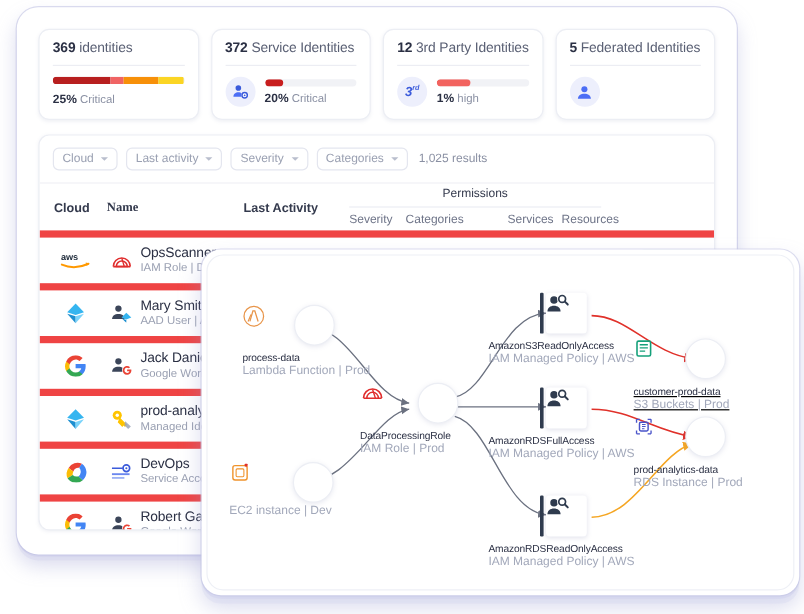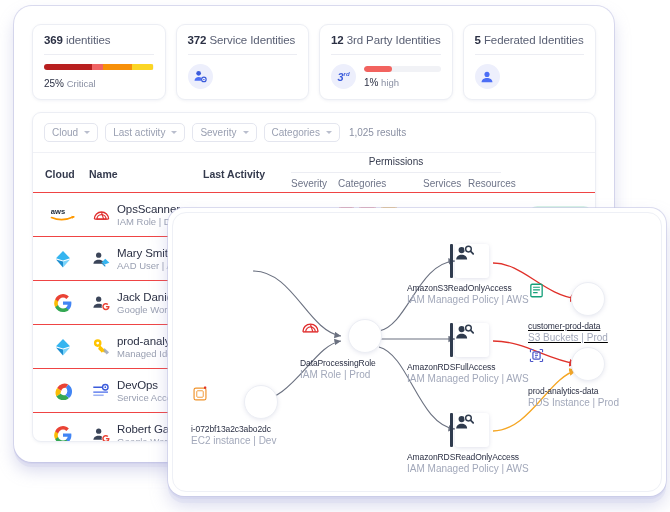--- a/index.html
+++ b/index.html
@@ -39,21 +39,21 @@
   .card-rule { height: 1px; background: #ecedf3; margin: 8px 0 9px 0; }
   .card-body { display: flex; align-items: center; gap: 8px; }
   .card-ico {
     width: 25px; height: 25px; border-radius: 50%; background: #edeffc;
     display: flex; align-items: center; justify-content: center; flex: 0 0 auto;
   }
   .card-meter { flex: 1 1 auto; min-width: 0; }
   .bar-track { height: 6px; border-radius: 4px; background: #f1f2f6; overflow: hidden; display: flex; }
   .bar-seg { height: 100%; }
   .bar-lbl { font-size: 9.5px; color: #8a90a3; margin-top: 5px; white-space: nowrap; }
-  .bar-lbl b { color: #2b3044; font-weight: normal; font-size: 10px; }
+  .bar-lbl b { color: #2b3044; font-weight: bold; font-size: 10px; }
   .card1 .bar-track { border-radius: 4px; }
   .card1 .bar-lbl { margin-top: 8px; }
 
   
   .panel {
     margin: 12px 14px 0 14px; background: #fff;
     border: 1px solid #eceef4; border-radius: 9px;
     box-shadow: 0 1px 3px rgba(120,125,170,.10);
     height: 330px; overflow: hidden;
   }
@@ -69,29 +69,29 @@
   
   .thead { position: relative; height: 40px; border-top: 1px solid #f0f1f6; }
   .perm-group {
     position: absolute; left: 258px; top: 3px; width: 210px; text-align: center;
     font-size: 10px; color: #343a4d;
   }
   .perm-rule { position: absolute; left: 258px; top: 19px; width: 210px; height: 1px; background: #ecedf3; }
   .th { position: absolute; font-size: 10.5px; color: #343a4d; font-weight: bold; }
   .th.sub { font-weight: normal; color: #6e7488; font-size: 10px; top: 24px; }
   .th-cloud { left: 12px; top: 15px; }
-  .th-name  { left: 56px; top: 15px; }
+  .th-name  { left: 56px; top: 15px; font-family: Liberation Serif, serif; }
   .th-last  { left: 170px; top: 15px; }
   .th-sev   { left: 258px; }
   .th-cat   { left: 305px; }
   .th-svc   { left: 390px; }
   .th-res   { left: 435px; }
 
   .row {
-    position: relative; height: 44px; border-top: 1px solid #ef4444;
+    position: relative; height: 44px; border-top: 6px solid #ef4444;
     display: flex; align-items: center;
   }
   .row:first-of-type { border-top: 1px solid #eceef4; }
   .c-cloud { position: absolute; left: 10px; width: 40px; display: flex; justify-content: center; }
   .c-type  { position: absolute; left: 56px; width: 24px; display: flex; justify-content: center; }
   .c-name  { position: absolute; left: 84px; }
   .nm { font-size: 11.5px; color: #2b3044; letter-spacing: -.1px; }
   .sub { font-size: 9.5px; color: #9aa0b2; margin-top: 1px; }
   .c-last { position: absolute; left: 170px; font-size: 11px; color: #3b4154; }
   .c-sev  { position: absolute; left: 258px; }
@@ -191,20 +191,29 @@
         <div class="card-body">
           <div class="card-ico">
             <svg width="15" height="15" viewBox="0 0 16 16">
               <circle cx="6" cy="4.6" r="2.5" fill="#3b5bdb"></circle>
               <path d="M1.6 12.4c0-2.4 2-3.9 4.4-3.9s4.4 1.5 4.4 3.9z" fill="#4c6ef5"></path>
               <circle cx="11.6" cy="11.1" r="3.1" fill="#fff"></circle>
               <circle cx="11.6" cy="11.1" r="2.4" fill="none" stroke="#3b5bdb" stroke-width="1.3"></circle>
               <circle cx="11.6" cy="11.1" r="0.8" fill="#3b5bdb"></circle>
             </svg>
           </div>
+          <div class="card-meter">
+            <div class="bar-track">
+              <span class="bar-seg" style="width:20%;background:#c81e1e;border-radius:4px"></span>
+            </div>
+            <div class="bar-lbl">
+              <b>20%</b>
+              <span>Critical</span>
+            </div>
+          </div>
         </div>
       </div>
 
       <div class="card">
         <div class="card-title">
           <b>12</b>
           <span>3rd Party Identities</span>
         </div>
         <div class="card-rule"></div>
         <div class="card-body">
@@ -458,30 +467,40 @@
 
       <path d="M206,134 C236,142 246,212 282,216" fill="none" stroke="#6b7180" stroke-width="1.1" marker-end="url(#ag)"></path>
 
       <path d="M320,50 C350,50 370,82 405,86" fill="none" stroke="#e0312a" stroke-width="1.3" marker-end="url(#ar)"></path>
 
       <path d="M320,128 C352,128 372,146 404,151" fill="none" stroke="#e0312a" stroke-width="1.3" marker-end="url(#ar)"></path>
 
       <path d="M320,218 C356,218 376,164 404,157" fill="none" stroke="#f5a623" stroke-width="1.3" marker-end="url(#ao)"></path>
     </svg>
 
+    <div class="node" style="left:29px;top:41px;width:120px;">
+      <div class="node-circle">
+        <svg width="19" height="19" viewBox="0 0 20 20">
+          <circle cx="10" cy="10" r="8.6" fill="none" stroke="#e8954a" stroke-width="1.1"></circle>
+          <path d="M6.6 14.6 L9.2 5.4 L10.9 5.4 L13.8 14.6" fill="none" stroke="#e8954a" stroke-width="1.1"></path>
+          <path d="M5 14.6 L7.6 8.4" fill="none" stroke="#e8954a" stroke-width="1.1"></path>
+        </svg>
+      </div>
+      <div class="node-lbl">process-data</div>
+      <div class="node-sublbl">Lambda Function | Prod</div>
+    </div>
 
     <div class="node" style="left:18px;top:172px;width:140px;">
       <div class="node-circle">
         <svg width="18" height="18" viewBox="0 0 20 20">
           <rect x="3.4" y="3.4" width="13.2" height="13.2" rx="2" fill="none" stroke="#f0932b" stroke-width="1.3"></rect>
           <rect x="6.4" y="6.4" width="7.2" height="7.2" rx="1" fill="none" stroke="#f0932b" stroke-width="1"></rect>
           <rect x="14.4" y="1.6" width="2.6" height="2.6" rx=".5" fill="#e0312a"></rect>
         </svg>
       </div>
-      <div class="node-lbl">i-072bf13a2c3abo2dc</div>
       <div class="node-sublbl">EC2 instance | Dev</div>
     </div>
 
     <div class="node" style="left:127px;top:106px;width:130px;">
       <div class="node-circle">
         <svg width="21" height="16" viewBox="0 0 22 18">
           <path d="M2.5 14.3 A8.5 8.5 0 0 1 19.5 14.3" fill="none" stroke="#e02d2d" stroke-width="1.6"></path>
           <path d="M5.6 14.3 A5.4 5.4 0 0 1 16.4 14.3" fill="none" stroke="#e02d2d" stroke-width="1.4"></path>
           <line x1="2.5" y1="14.5" x2="19.5" y2="14.5" stroke="#e02d2d" stroke-width="1.6"></line>
           <line x1="11" y1="6.2" x2="13.6" y2="14.3" stroke="#e02d2d" stroke-width="1.3"></line>

